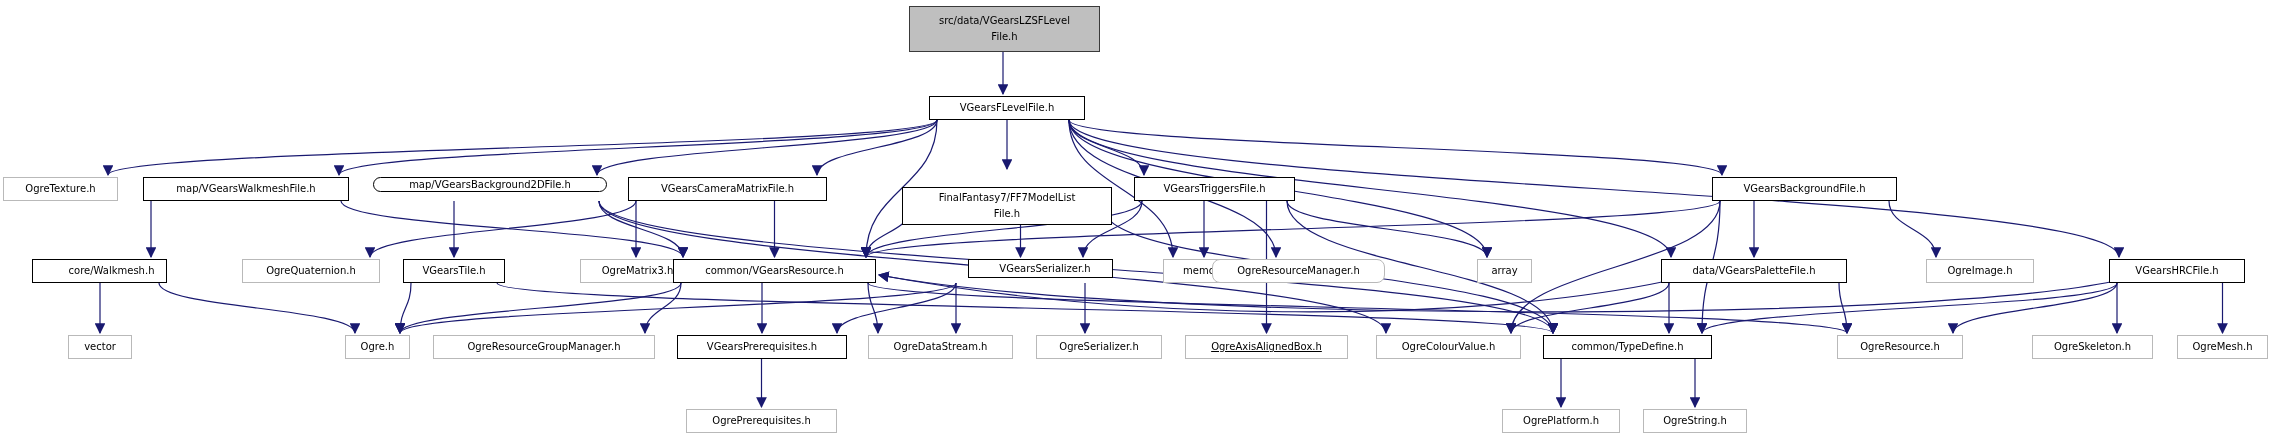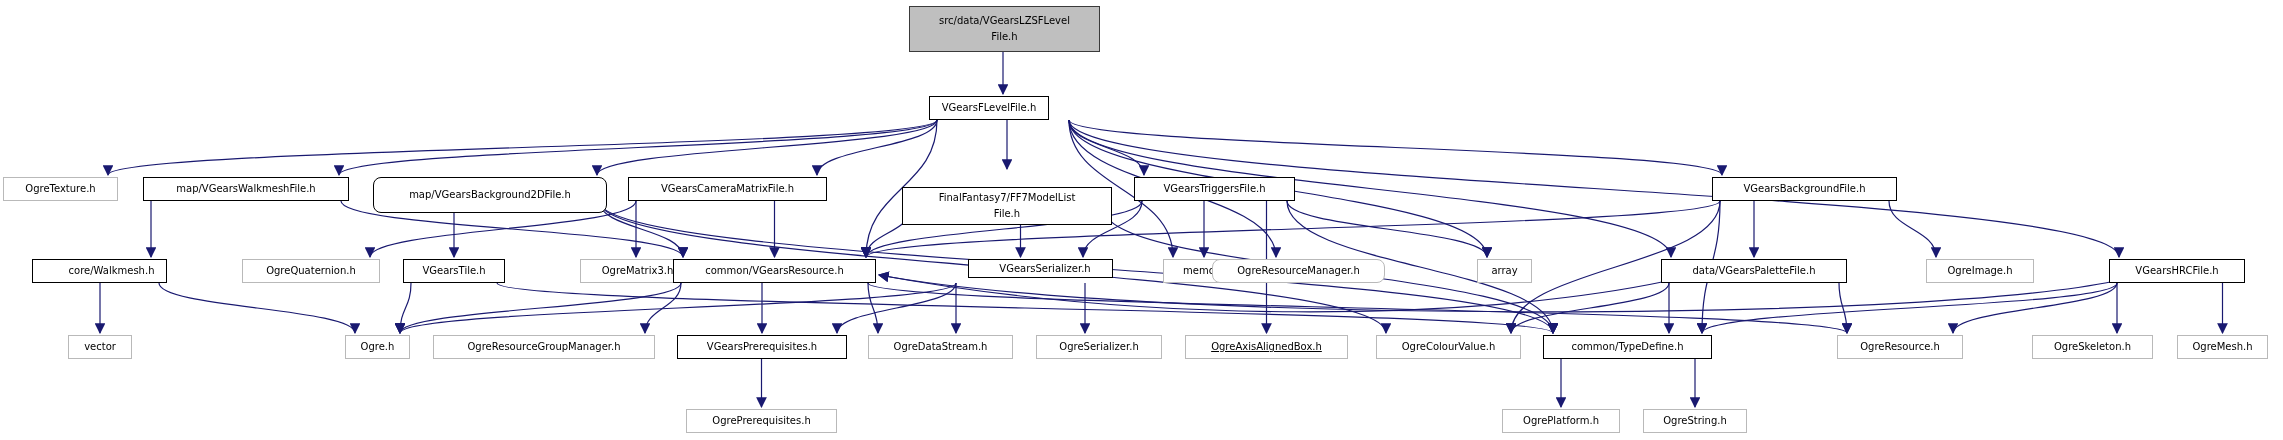--- a/index.html
+++ b/index.html
@@ -84,24 +84,24 @@
         <path d="M 2222.5 283 C 2222.5 308, 2222.5 308, 2222.5 333" fill="none" stroke="#191970" stroke-width="1.2" marker-end="url(#arrow)"></path>
         <path d="M 2117 283 C 2117 308, 1702 308, 1702 333" fill="none" stroke="#191970" stroke-width="1.2" marker-end="url(#arrow)"></path>
         <path d="M 761.5 359 C 761.5 383, 761.5 383, 761.5 407" fill="none" stroke="#191970" stroke-width="1.2" marker-end="url(#arrow)"></path>
         <path d="M 1561 359 C 1561 383, 1561 383, 1561 407" fill="none" stroke="#191970" stroke-width="1.2" marker-end="url(#arrow)"></path>
         <path d="M 1695 359 C 1695 383, 1695 383, 1695 407" fill="none" stroke="#191970" stroke-width="1.2" marker-end="url(#arrow)"></path>
       </g>
   </svg>
   <div id="node-layer">
       <div class="node main" style="left: 909px; top: 6px; width: 191px; height: 46px;">src/data/VGearsLZSFLevel
 File.h</div>
-      <div class="node doc" style="left: 929px; top: 96px; width: 120px; height: 24px;">VGearsFLevelFile.h</div>
+      <div class="node doc" style="left: 929px; top: 96px; width: 156px; height: 24px;">VGearsFLevelFile.h</div>
       <div class="node ext" style="left: 3px; top: 177px; width: 115px; height: 24px;">OgreTexture.h</div>
       <div class="node doc" style="left: 143px; top: 177px; width: 206px; height: 24px;">map/VGearsWalkmeshFile.h</div>
-      <div class="node doc" style="left: 373px; top: 177px; width: 234px; height: 36px; border-radius: 8px;">map/VGearsBackground2DFile.h</div>
+      <div class="node doc" style="left: 373px; top: 177px; width: 234px; height: 15px; border-radius: 8px;">map/VGearsBackground2DFile.h</div>
       <div class="node doc" style="left: 628px; top: 177px; width: 199px; height: 24px;">VGearsCameraMatrixFile.h</div>
       <div class="node doc" style="left: 902px; top: 187px; width: 210px; height: 38px;">FinalFantasy7/FF7ModelList
 File.h</div>
       <div class="node doc" style="left: 1134px; top: 177px; width: 161px; height: 24px;">VGearsTriggersFile.h</div>
       <div class="node doc" style="left: 1712px; top: 177px; width: 185px; height: 24px;">VGearsBackgroundFile.h</div>
       <div class="node doc" style="left: 32px; top: 259px; width: 135px; height: 24px; padding-left: 24px;">core/Walkmesh.h</div>
       <div class="node ext" style="left: 242px; top: 259px; width: 138px; height: 24px;">OgreQuaternion.h</div>
       <div class="node doc" style="left: 403px; top: 259px; width: 102px; height: 24px;">VGearsTile.h</div>
       <div class="node ext" style="left: 533px; top: 259px; width: 115px; height: 24px; margin-left: 47px;">OgreMatrix3.h</div>
       <div class="node doc" style="left: 673px; top: 259px; width: 203px; height: 24px;">common/VGearsResource.h</div>

